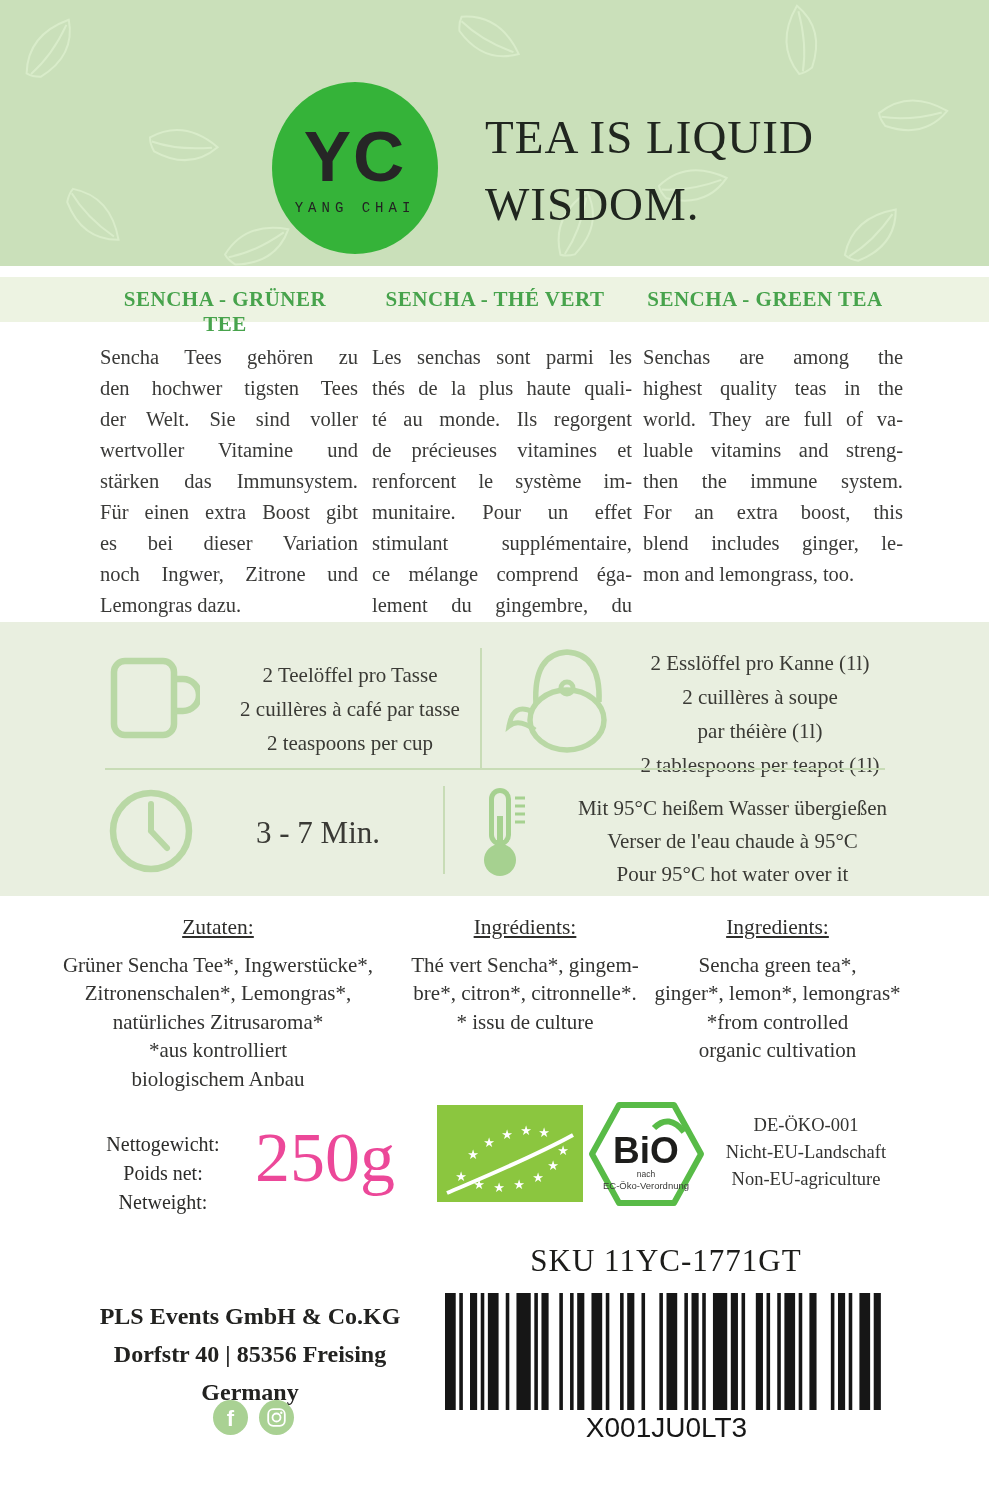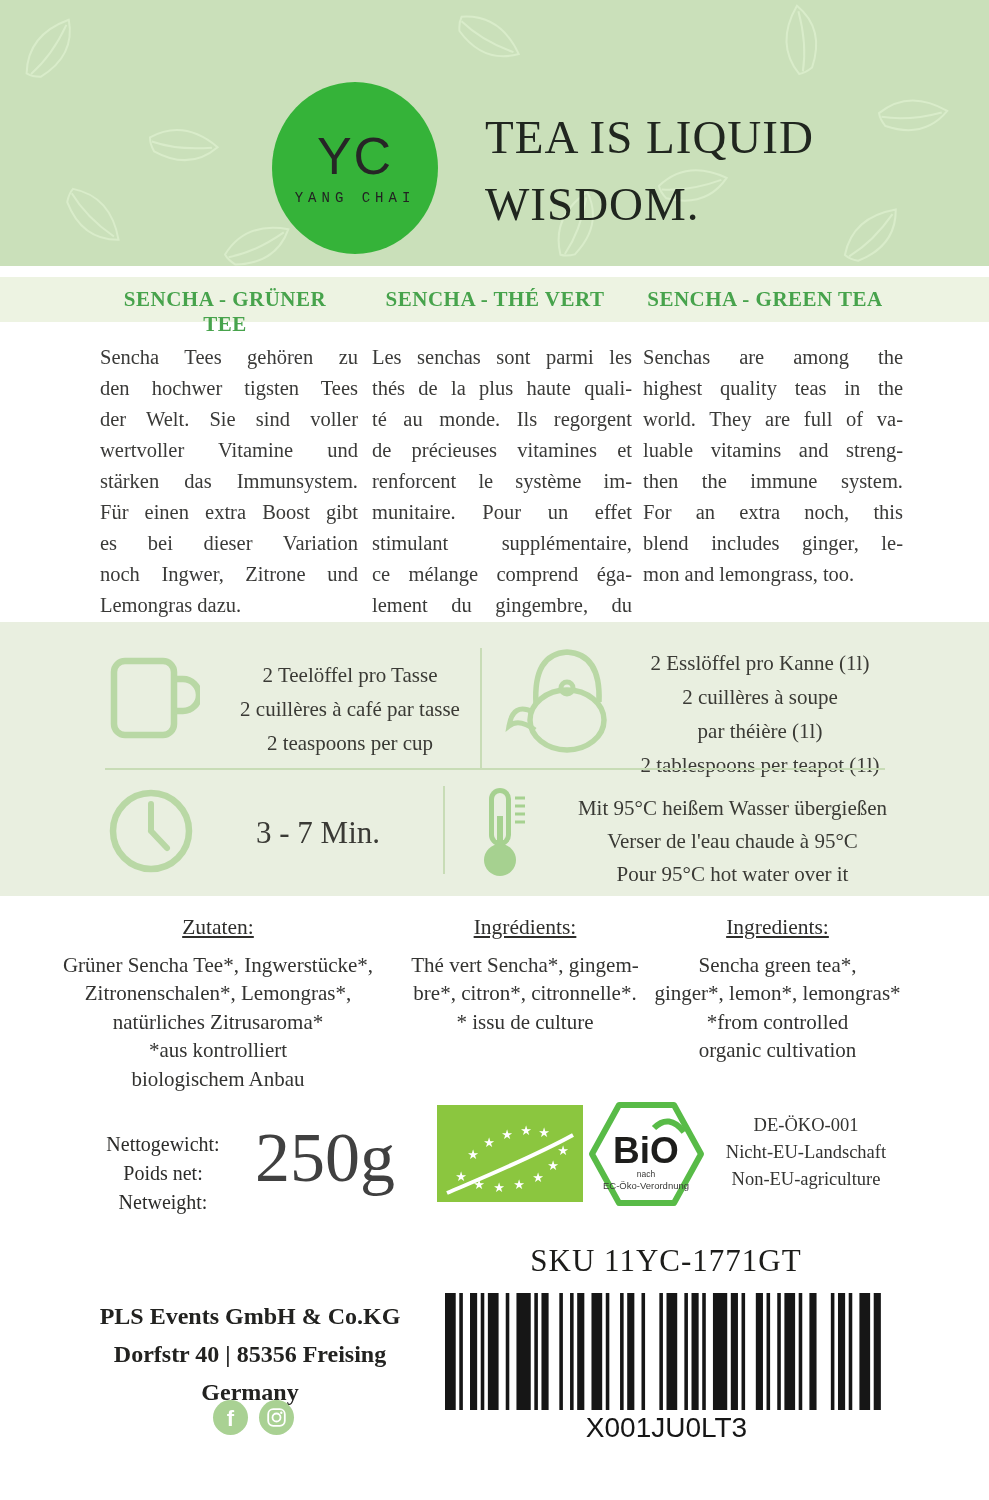--- a/index.html
+++ b/index.html
@@ -5,21 +5,21 @@
   html,body{margin:0;padding:0;background:#ffffff;}
   #label{position:relative;width:989px;height:1500px;background:#ffffff;overflow:hidden;
          font-family:"Liberation Serif",serif;color:#3b3b39;}
   .abs{position:absolute;}
 
   
   .header{left:0;top:0;width:989px;height:266px;background:#cae0ba;overflow:hidden;}
   .leaf{position:absolute;width:64px;height:52px;pointer-events:none;}
   .logo-circle{position:absolute;left:272px;top:82px;width:166px;height:172px;border-radius:50%;
                background:#35b339;display:flex;flex-direction:column;align-items:center;justify-content:center;}
-  .logo-initials{font-family:"Liberation Sans",sans-serif;font-weight:normal;font-size:52px;
+  .logo-initials{font-family:"Liberation Sans",sans-serif;font-weight:bold;font-size:71px;
                  letter-spacing:2px;color:#262626;line-height:1;}
   .logo-name{font-family:Liberation Mono, monospace;font-size:14px;letter-spacing:5px;color:#222;margin-top:8px;}
   .tagline{position:absolute;left:485px;top:104px;font-size:47px;line-height:67px;
            letter-spacing:1px;color:#20261f;}
 
   
   .title-band{left:0;top:277px;width:989px;height:45px;background:#edf3e2;}
   .prod-title{position:absolute;top:10px;font-size:21px;font-weight:bold;color:#47a34c;
               letter-spacing:0.5px;text-align:center;}
 
@@ -35,21 +35,21 @@
   .brew-text{position:absolute;text-align:center;font-size:21px;line-height:34px;color:#3a3a35;}
   .time-label{position:absolute;font-size:31px;color:#3a3a35;}
 
   
   .ingr{position:absolute;text-align:center;font-size:21px;line-height:28.5px;color:#333331;}
   .ingr-head{display:inline-block;font-size:21.5px;text-decoration:underline;margin-bottom:9px;color:#2e2e2c;}
 
   
   .nw-labels{position:absolute;left:88px;top:1130px;width:150px;text-align:center;
              font-size:20px;line-height:29px;color:#2c2c2a;}
-  .nw-value{position:absolute;left:255px;top:1118px;font-size:70px;color:#404040;}
+  .nw-value{position:absolute;left:255px;top:1118px;font-size:70px;color:#ec4899;}
   .cert-text{position:absolute;left:715px;top:1112px;width:182px;text-align:center;
              font-size:18.5px;line-height:27px;color:#333331;}
 
   
   .sku{position:absolute;left:440px;top:1243px;width:452px;text-align:center;
        font-size:31px;letter-spacing:1px;color:#1c1c1a;}
   .barcode-wrap{position:absolute;left:445px;top:1293px;width:443px;height:117px;}
   .barcode-text{position:absolute;left:445px;top:1412px;width:443px;text-align:center;
                 font-family:"Liberation Sans",sans-serif;font-size:28px;color:#161616;}
 
@@ -145,21 +145,21 @@
       <div class="jl">ce mélange comprend éga-</div>
       <div class="jl">lement du gingembre, du</div>
       <div class="jl last-line">citron et de la citronnelle.</div>
     </div>
   <div class="abs desc" style="left:643px;width:260px;">
       <div class="jl">Senchas are among the</div>
       <div class="jl">highest quality teas in the</div>
       <div class="jl">world. They are full of va-</div>
       <div class="jl">luable vitamins and streng-</div>
       <div class="jl">then the immune system.</div>
-      <div class="jl">For an extra noch, this</div>
+      <div class="jl">For an extra boost, this</div>
       <div class="jl">blend includes ginger, le-</div>
       <div class="jl last-line">mon and lemongrass, too.</div>
     </div>
 
   <div class="abs panel">
 
     <svg style="position:absolute;left:110px;top:35px;" width="90" height="82" viewBox="0 0 90 82">
       <rect x="4" y="4" width="60" height="74" rx="11" fill="none" stroke="#b9d8a5" stroke-width="6.5"></rect>
       <path d="M64 22 h9 a16 16 0 0 1 16 16 a16 16 0 0 1 -16 16 h-9" fill="none" stroke="#b9d8a5" stroke-width="6.5"></path>
     </svg>

